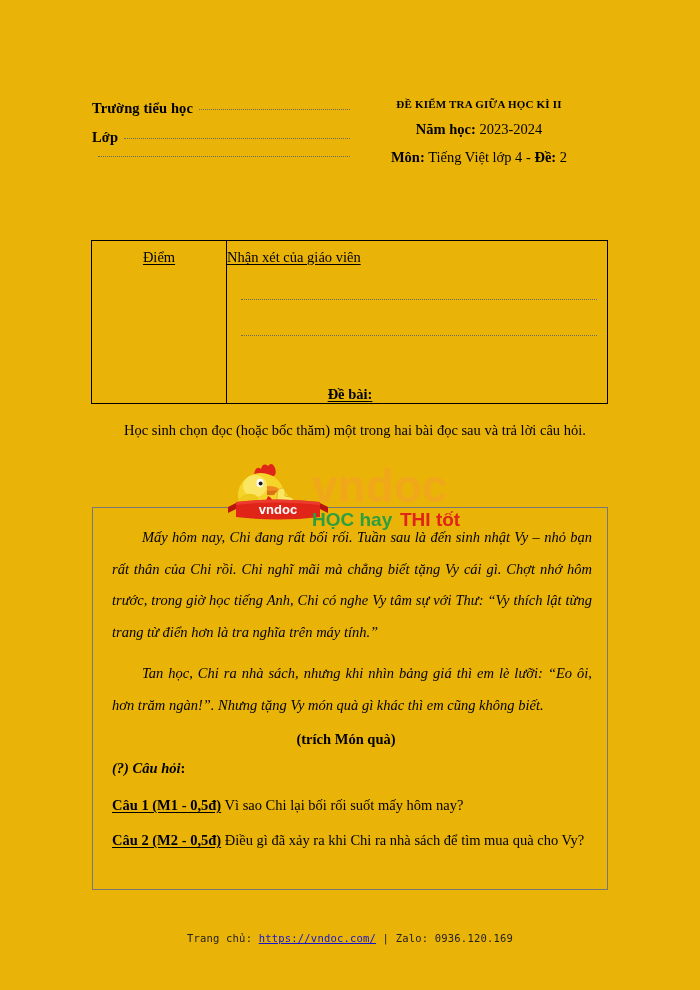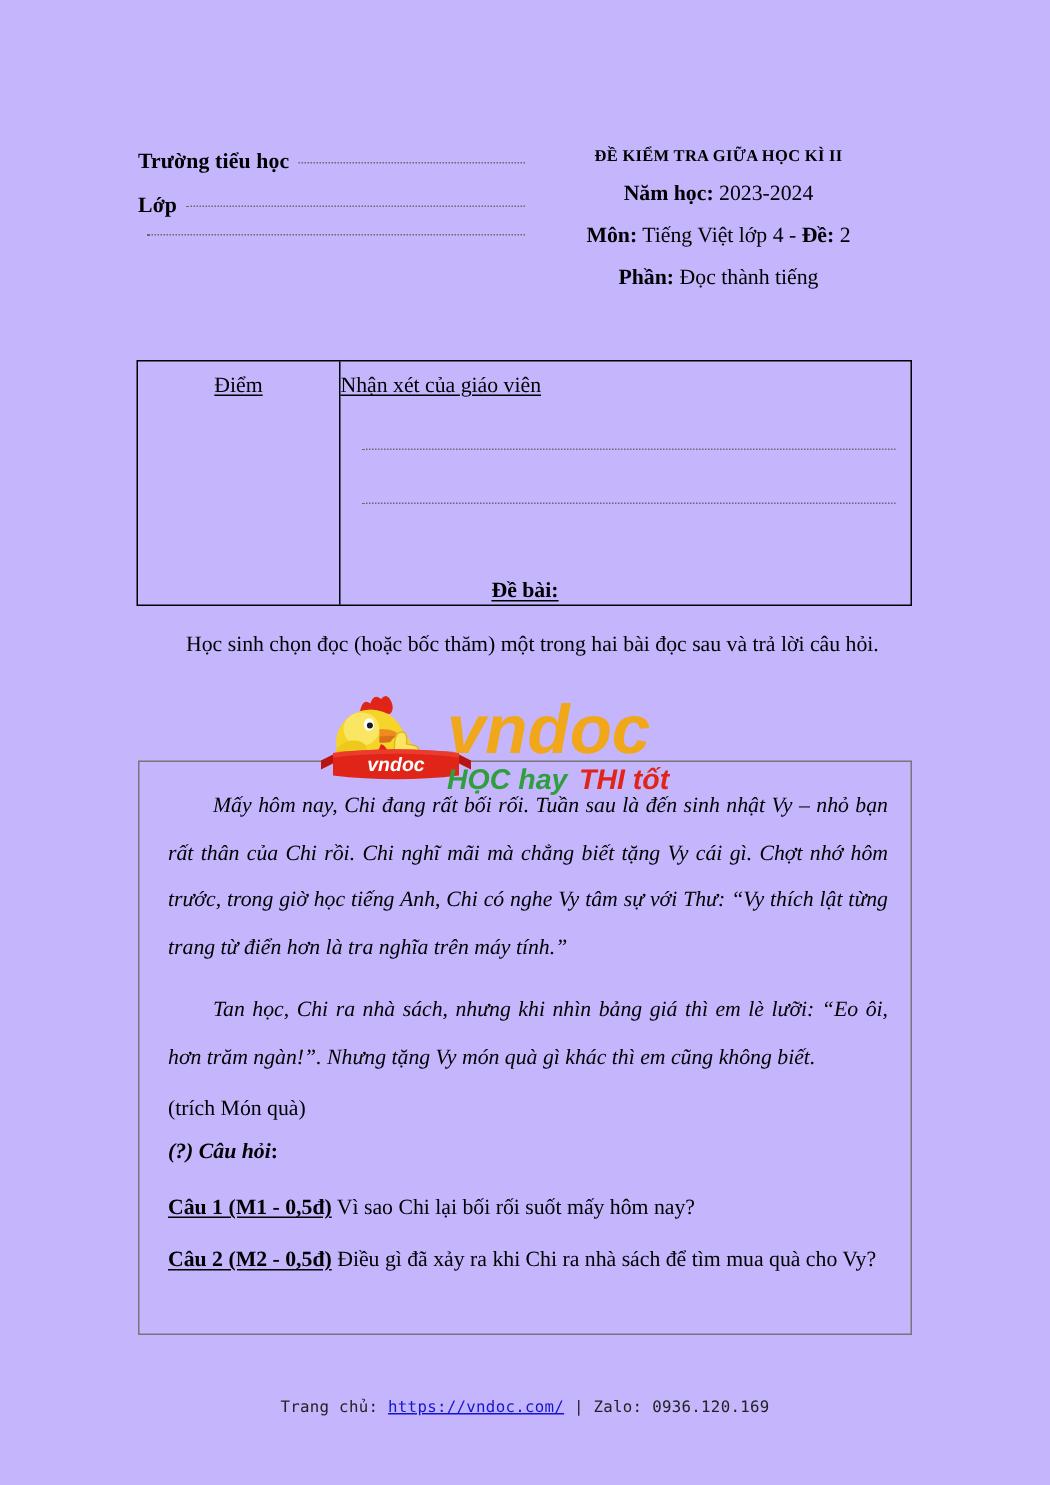--- a/index.html
+++ b/index.html
@@ -8,21 +8,21 @@
     background: #ffffff;
   }
   body {
     font-family: "Liberation Serif", "DejaVu Serif", serif;
     color: #000000;
   }
   #page {
     position: relative;
     width: 700px;
     height: 990px;
-    background: #c4b5fd;
+    background: #eab308;
     overflow: hidden;
   }
 
   
   .header {
     position: absolute;
     left: 92px;
     top: 98px;
     width: 516px;
     display: flex;
@@ -134,27 +134,26 @@
     width: 516px;
     font-size: 14.5px;
     line-height: 32px;
     text-align: justify;
     text-indent: 32px;
   }
 
   
   .logo {
     position: absolute;
-    left: 210px;
+    left: 224px;
     top: 458px;
     width: 258px;
     height: 72px;
     z-index: 5;
     pointer-events: none;
-    font-style: italic;
   }
   .logo svg { display: block; }
 
   
   .passage-box {
     position: absolute;
     left: 92px;
     top: 507px;
     width: 516px;
     height: 383px;
@@ -165,22 +164,23 @@
   .psg-p {
     font-size: 14.5px;
     font-style: italic;
     line-height: 31.5px;
     text-align: justify;
     text-indent: 30px;
     margin: 0 0 10px 0;
   }
   .psg-source {
     font-size: 14.5px;
-    text-align: left;
+    text-align: center;
     margin: 6px 12px 12px 0;
+    font-weight: bold;
   }
   .q-head {
     font-size: 14.5px;
     font-weight: bold;
     font-style: italic;
     margin: 0 0 13px 0;
   }
   .q-head .colon {
     font-weight: bold;
     font-style: normal;
@@ -240,23 +240,20 @@
       <div class="hdr-title">ĐỀ KIỂM TRA GIỮA HỌC KÌ II</div>
 
       <div class="hdr-line">
         <b>Năm học:</b><span> 2023-2024</span>
       </div>
 
       <div class="hdr-line">
         <b>Môn:</b><span> Tiếng Việt lớp 4 - </span><b>Đề:</b><span> 2</span>
       </div>
 
-      <div class="hdr-line">
-        <b>Phần:</b><span> Đọc thành tiếng</span>
-      </div>
     </div>
   </div>
 
   <div class="score-table">
     <div class="cell-diem">
       <span class="th-label">Điểm</span>
     </div>
     <div class="cell-nhanxet">
       <span class="th-label">Nhận xét của giáo viên</span>
       <span class="nx-dots l1"></span>

